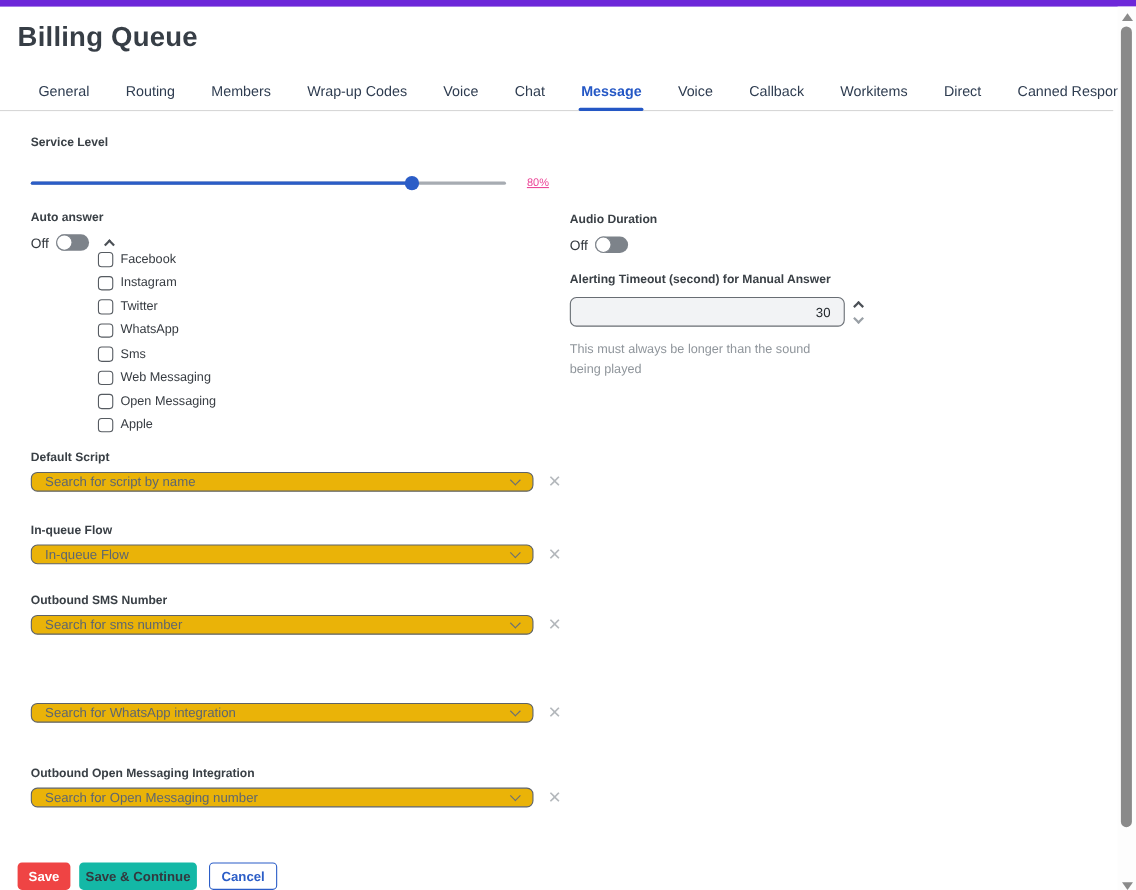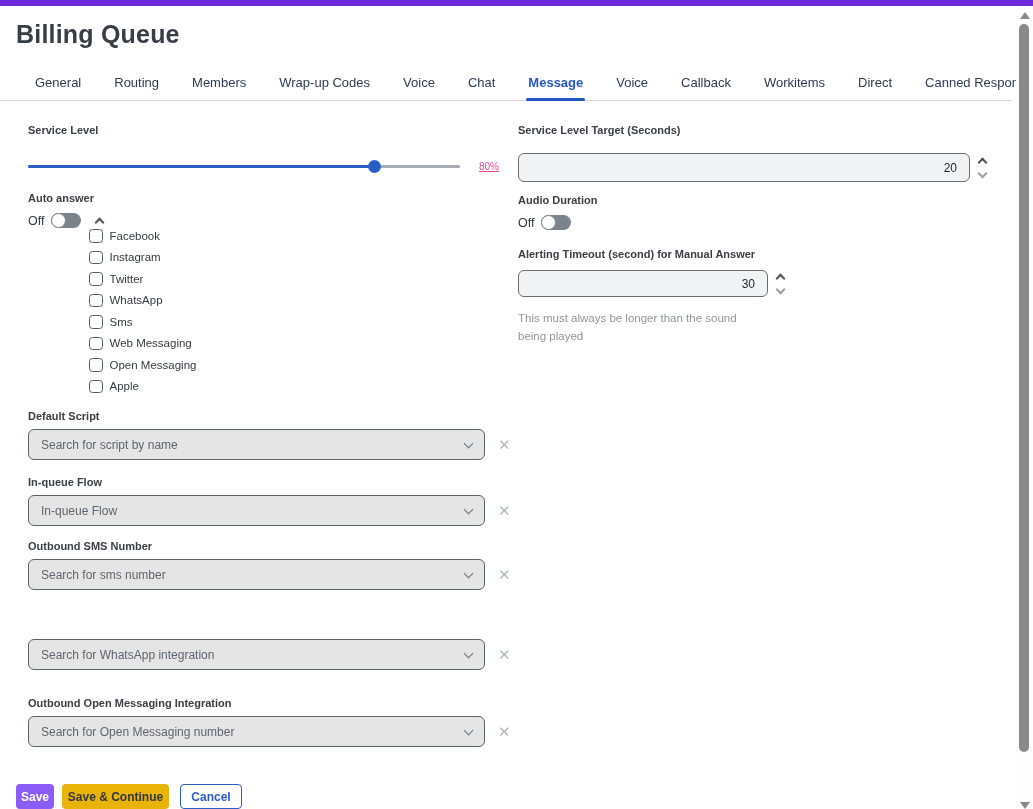--- a/index.html
+++ b/index.html
@@ -49,33 +49,33 @@
 
   
   .checkbox-list { position:absolute; left:89px; top:219px; }
   .cb-row { display:flex; align-items:center; height:21.5px; }
   .cb-box { width:13.5px; height:13.5px; border:1.5px solid #565b61; border-radius:3.5px; background:#fff; }
   .cb-label { margin-left:7px; font-size:11.5px; color:#363b41; }
 
   
   .select-field { position:absolute; left:28px; width:495px; }
   .select-row { display:flex; align-items:center; margin-top:7px; }
-  .select-box { width:457px; height:31px; background:#e5e5e5; border:1px solid #5d6268; border-radius:6px;
+  .select-box { width:457px; height:18px; background:#eab308; border:1px solid #5d6268; border-radius:6px;
     display:flex; align-items:center; justify-content:space-between; padding:0 12px; cursor:pointer; }
   .select-placeholder { font-size:12px; color:#5d6670; }
   .select-chevron { width:7px; height:7px; border-left:1.5px solid #6a7076; border-bottom:1.5px solid #6a7076;
     transform:rotate(-45deg); margin-top:-3px; }
   .clear-x { margin-left:13px; font-size:15px; color:#b4b8bc; cursor:pointer; line-height:1; }
 
   
   .footer { position:absolute; left:16px; top:778px; display:flex; align-items:center; }
   .btn { height:25px; border-radius:4px; font-size:12px; font-weight:700; display:flex; align-items:center;
     justify-content:center; cursor:pointer; font-family:inherit; }
-  .btn-save { width:38px; background:#8b5cf6; color:#ffffff; border:none; }
-  .btn-savec { width:107px; background:#eab308; color:#33383e; border:none; margin-left:8px; }
+  .btn-save { width:48px; background:#ef4444; color:#ffffff; border:none; }
+  .btn-savec { width:107px; background:#14b8a6; color:#33383e; border:none; margin-left:8px; }
   .btn-cancel { width:62px; background:#ffffff; color:#2b5dc7; border:1px solid #2b5dc7; margin-left:11px; }
 
   
   .scrollbar { position:absolute; right:0; top:0; width:17px; height:809px; background:#fdfdfd; }
   .sb-arrow-up { position:absolute; left:4px; top:6px; width:0; height:0;
     border-left:5px solid transparent; border-right:5px solid transparent; border-bottom:7px solid #8a8a8a; }
   .sb-arrow-down { position:absolute; left:4px; bottom:6px; width:0; height:0;
     border-left:5px solid transparent; border-right:5px solid transparent; border-top:7px solid #8a8a8a; }
   .sb-thumb { position:absolute; left:3px; top:18px; width:10px; height:728px; background:#8a8a8a; border-radius:5px; }
 </style>
@@ -105,30 +105,20 @@
     <div class="field-label">Service Level</div>
     <div class="slider-row">
       <div class="slider-track">
         <div class="slider-fill" style="width:80%;"></div>
         <div class="slider-thumb" style="left:calc(80% - 6px);"></div>
       </div>
       <div class="slider-value">80%</div>
     </div>
   </div>
 
-  <div class="abs" style="left:518px; top:118px; width:500px;">
-    <div class="field-label">Service Level Target (Seconds)</div>
-    <div class="num-row">
-      <input class="num-input" style="width: 452px;" readonly="" value="20">
-      <div class="spinner">
-        <div class="chev up"></div>
-        <div class="chev down"></div>
-      </div>
-    </div>
-  </div>
 
   <div class="abs" style="left:28px; top:186px;">
     <div class="field-label">Auto answer</div>
     <div class="toggle-row">
       <span class="toggle-off-label">Off</span>
       <div class="toggle">
         <div class="knob"></div>
       </div>
       <div class="collapse-chevron"></div>
     </div>

